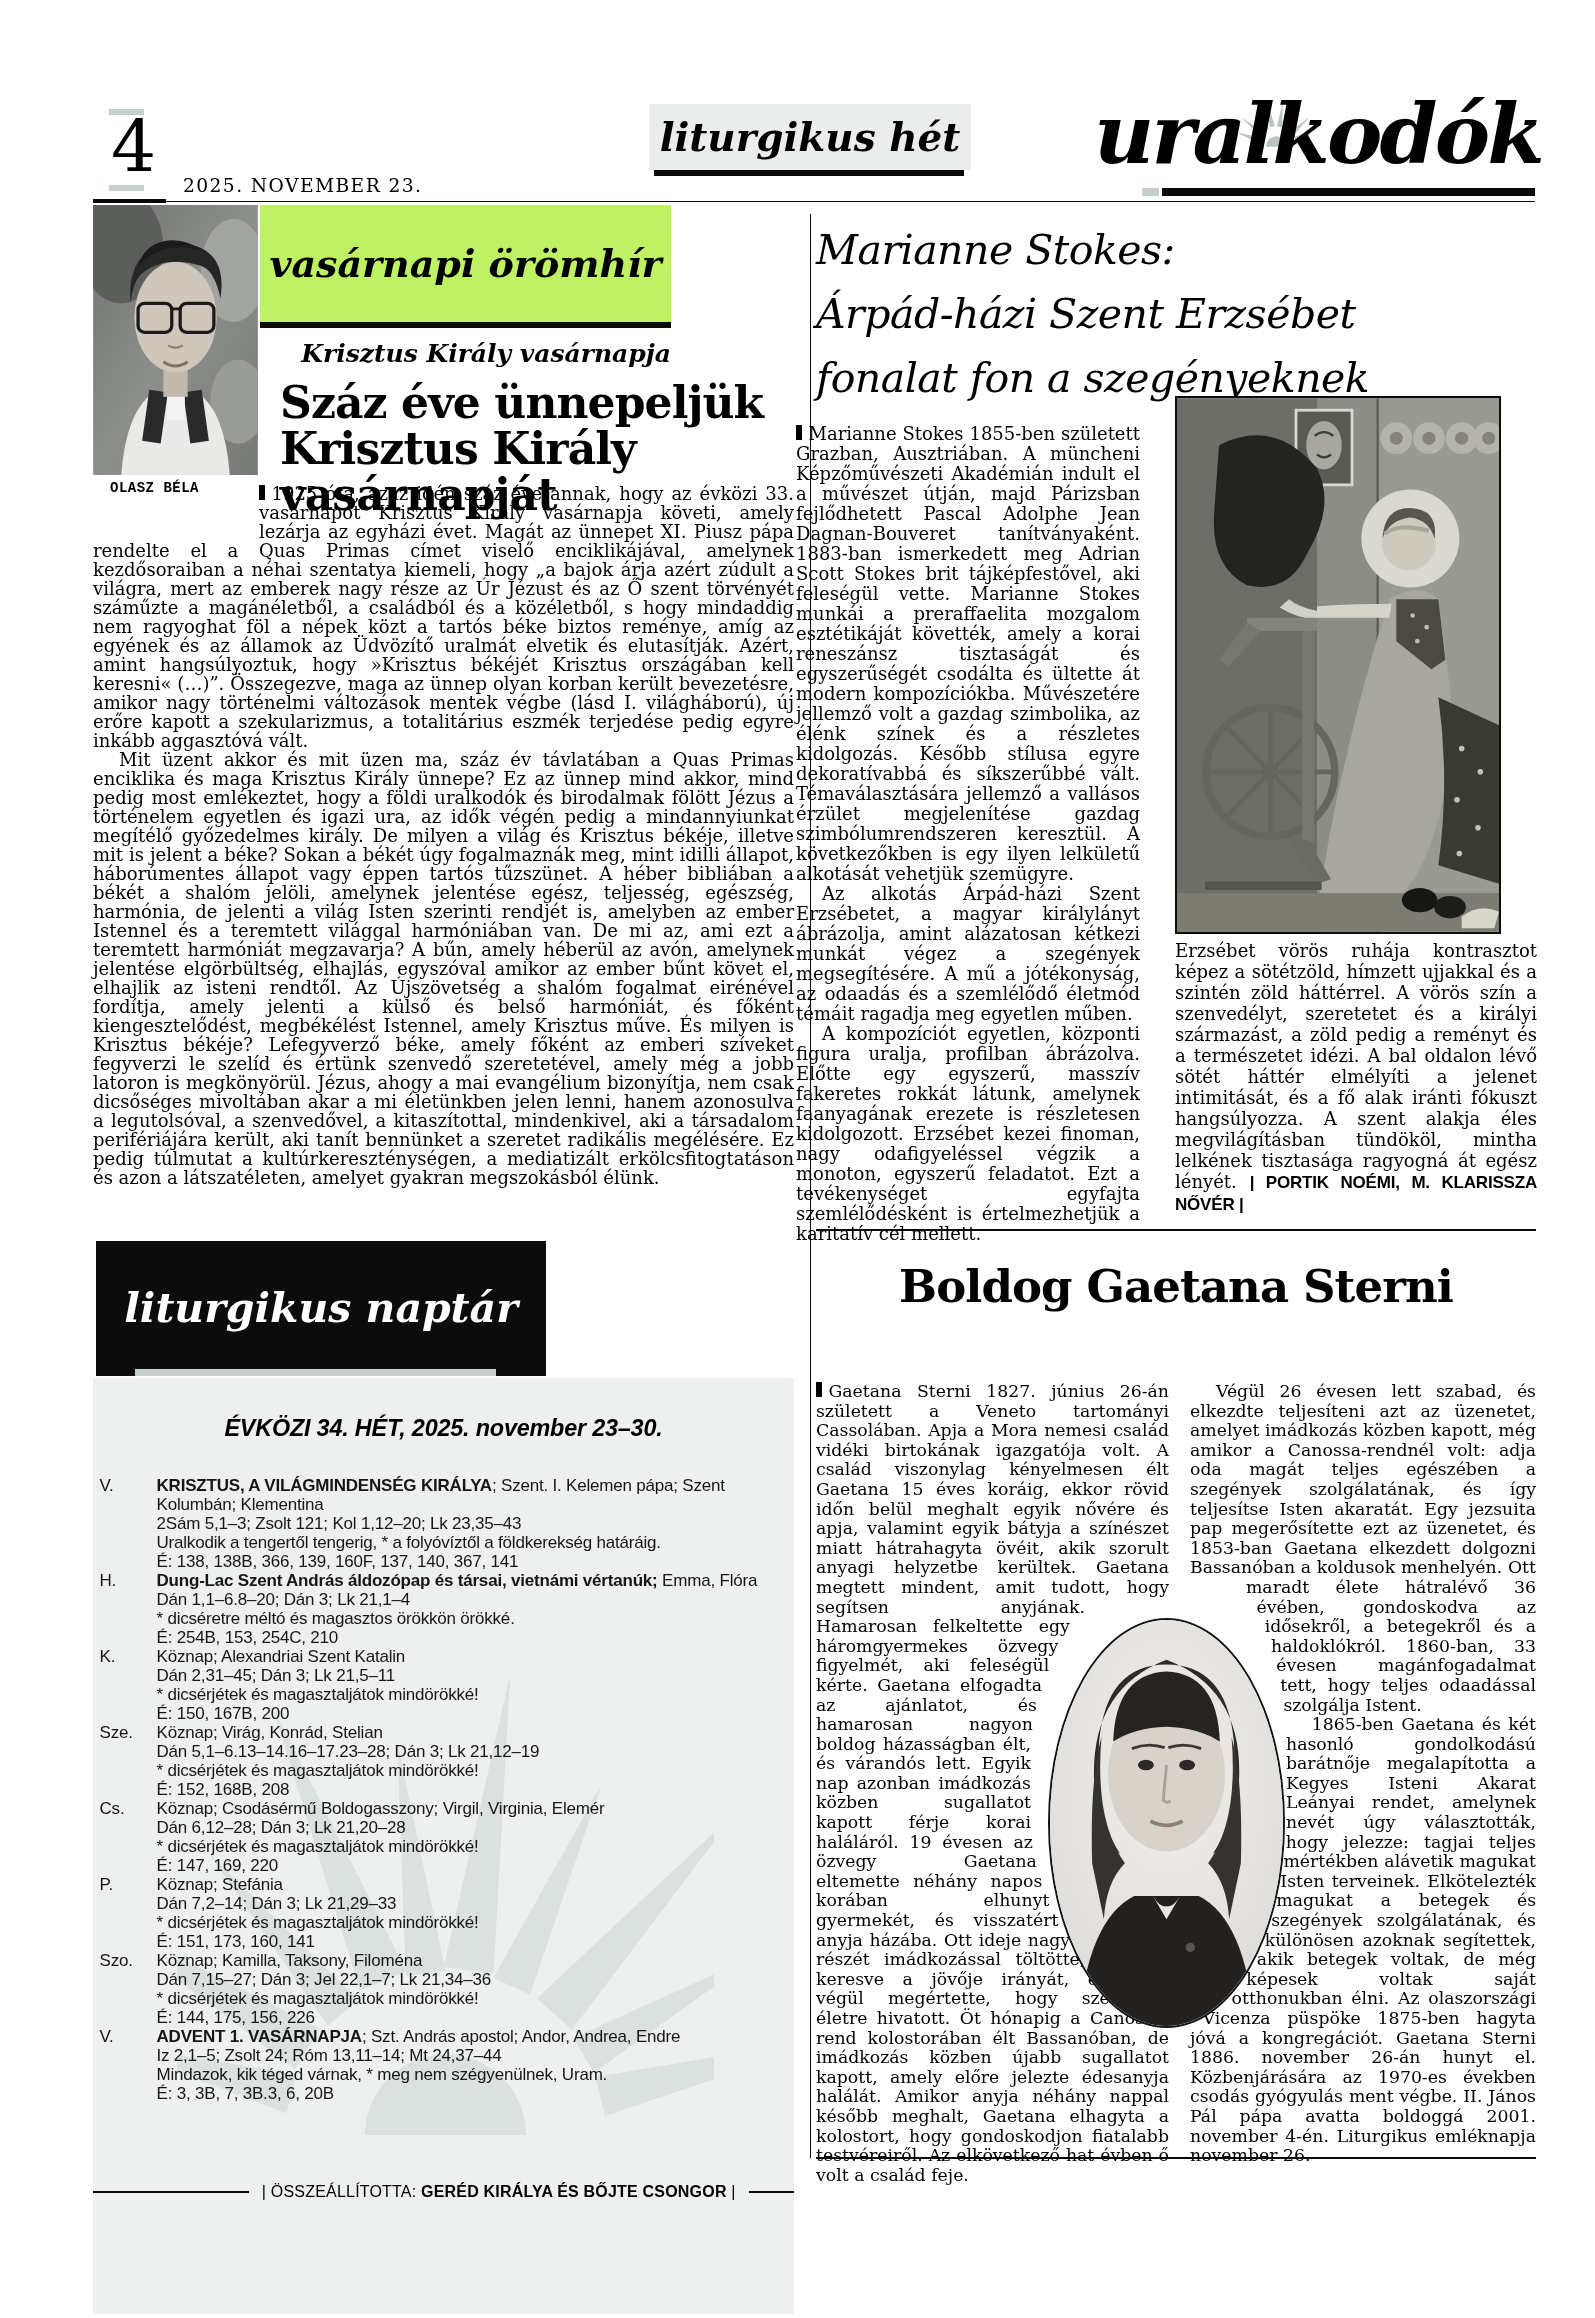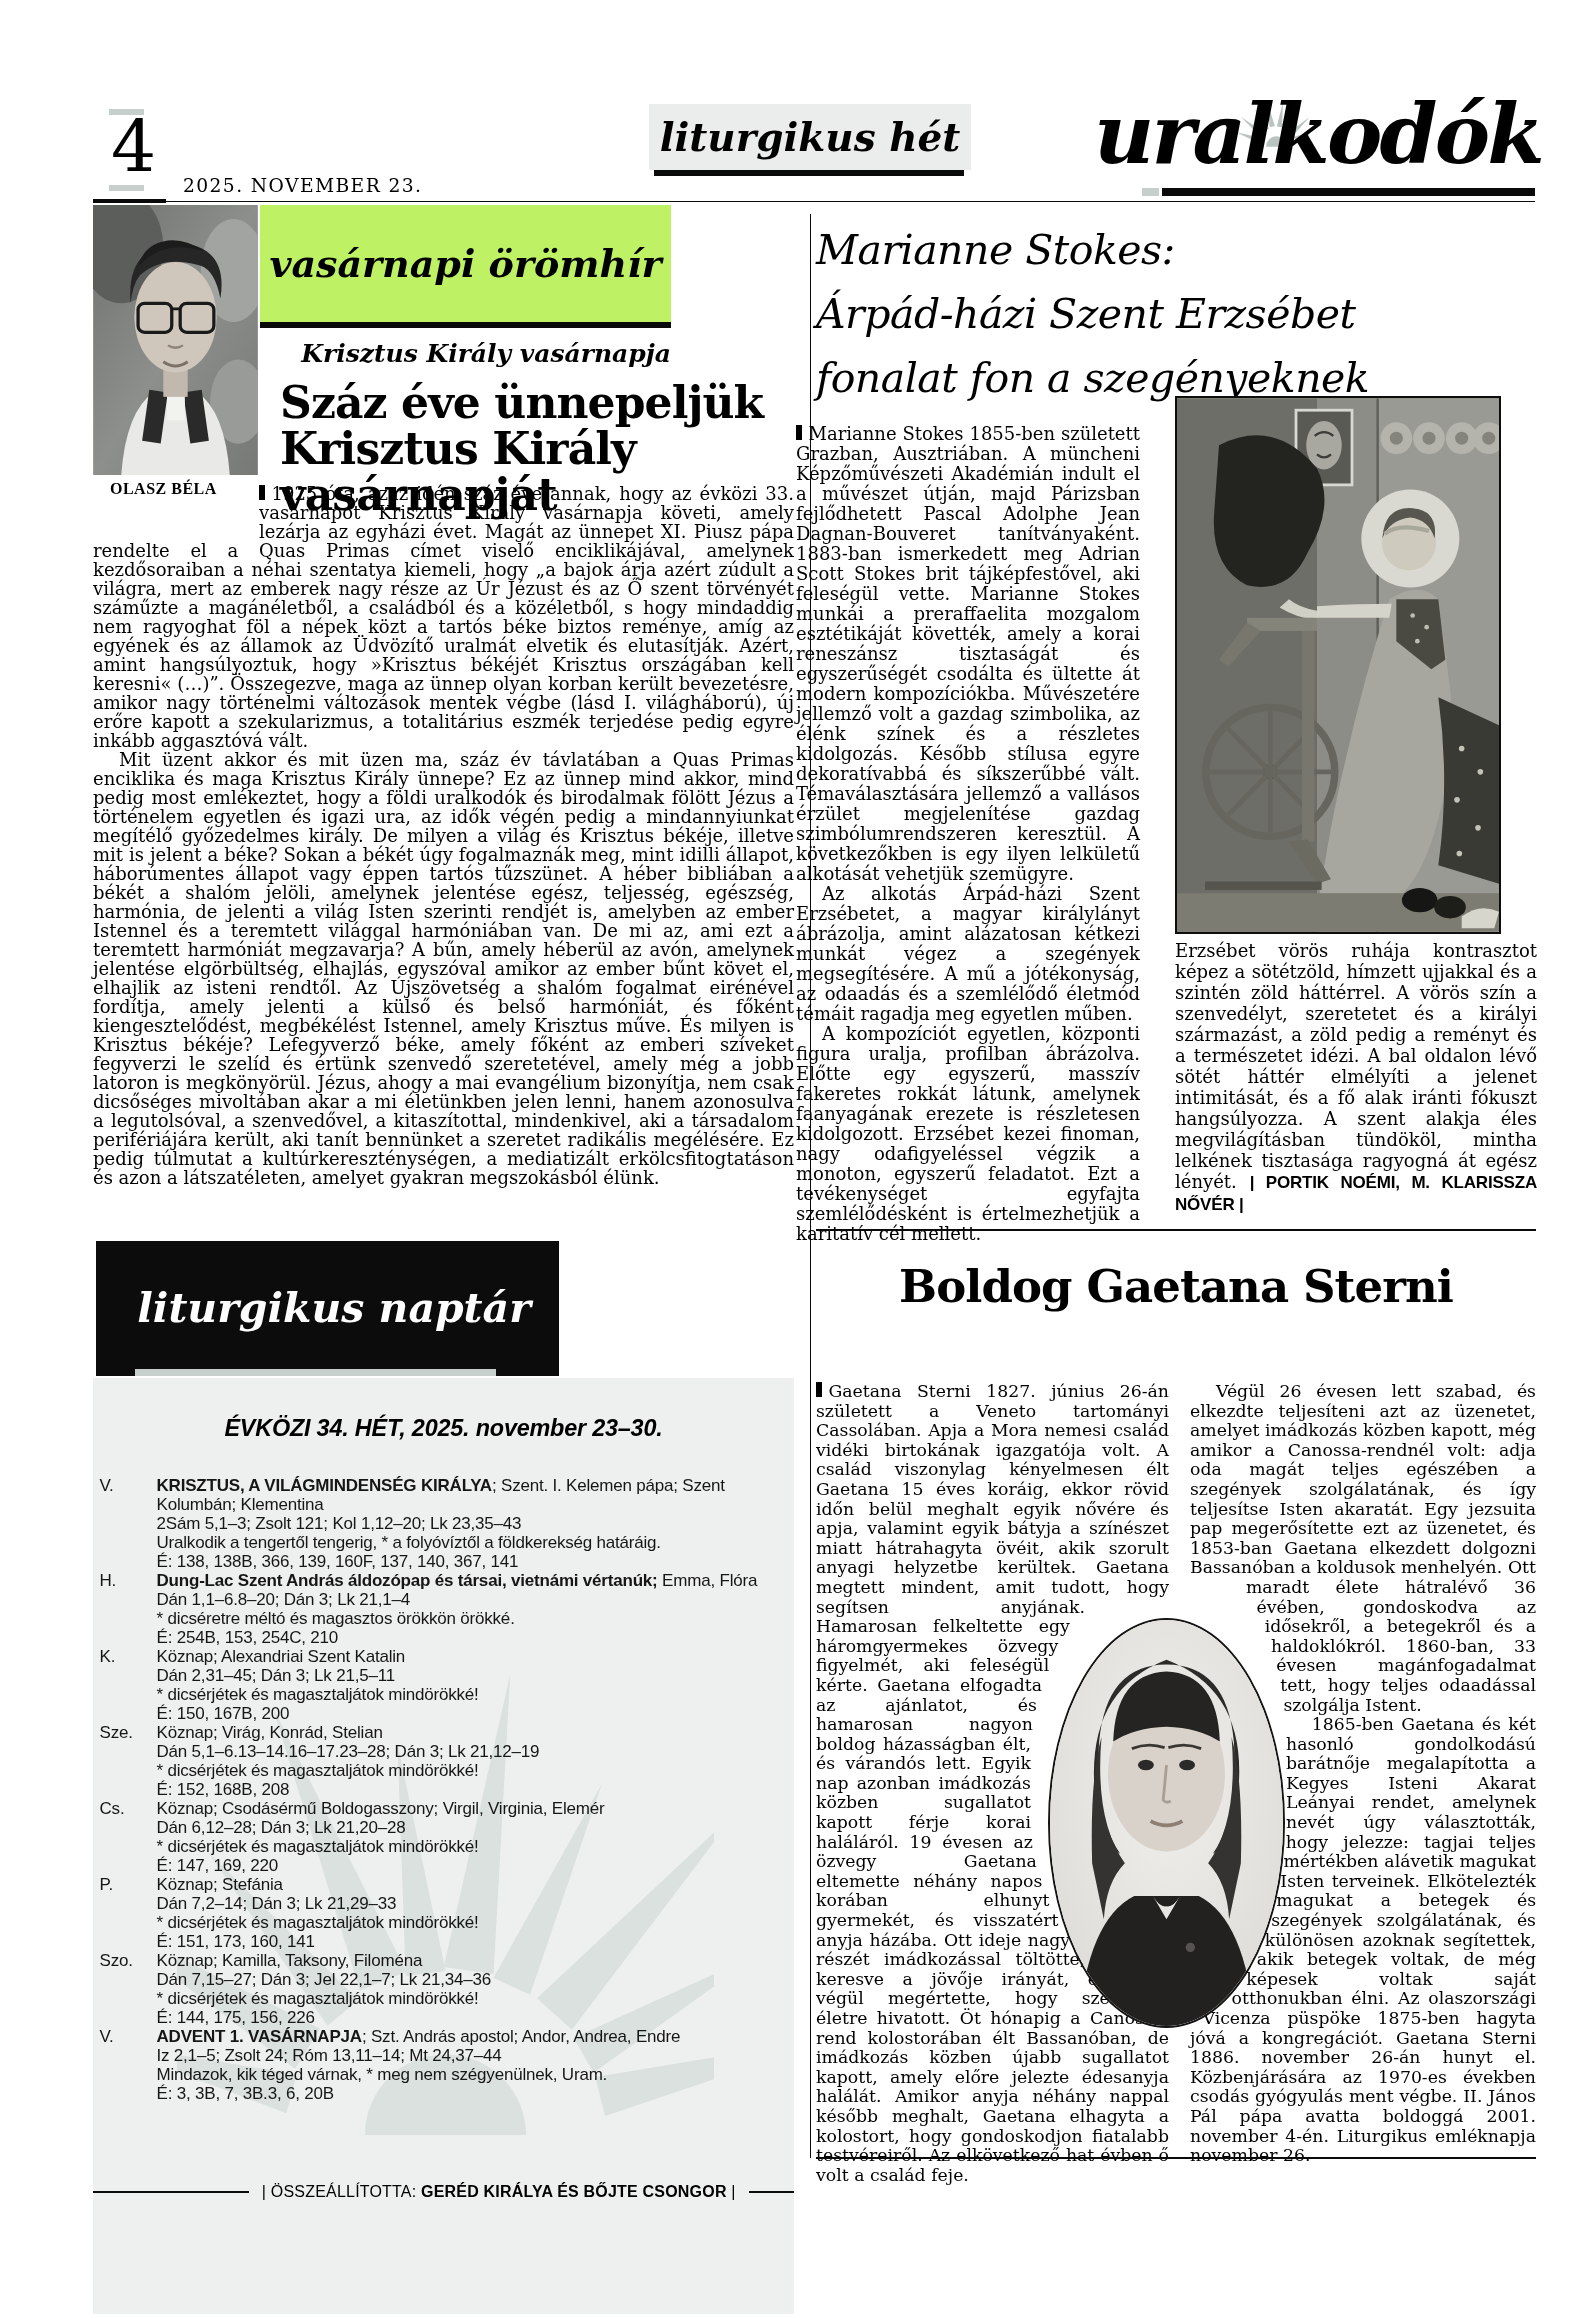--- a/index.html
+++ b/index.html
@@ -24,21 +24,21 @@
   .jtext{text-align:justify;}
   .jtext p{margin:0;}
   .indent{text-indent:26px;}
   .vdiv{background:#0a0a0a;}
 
   
   .kicker-box{background:#bef264;text-align:center;}
   .kicker-box .t{font-size:38px;font-weight:700;font-style:italic;line-height:118px;}
   .subtitle{font-size:25px;font-weight:700;font-style:italic;text-align:right;}
   .headline{font-size:44px;line-height:46px;font-weight:700;letter-spacing:-0.9px;}
-  .photo-caption{font-family:Liberation Serif, serif;font-size:16px;font-weight:700;letter-spacing:0.5px;}
+  .photo-caption{font-family:Liberation Mono, monospace;font-size:14px;font-weight:700;letter-spacing:0.5px;}
   .body-a{font-size:18px;line-height:19px;}
   .intro-spacer{float:left;width:166px;height:39px;}
 
   
   .ms-title{font-size:41px;line-height:64px;font-style:italic;font-weight:400;letter-spacing:-0.5px;}
   .body-ms{font-size:18px;line-height:20px;}
   .body-msr{font-size:18px;line-height:21px;}
   .byline{font-family:"Liberation Sans",sans-serif;font-weight:700;font-size:17px;letter-spacing:-0.2px;}
   .painting-frame{border:2.3px solid #0d0d0d;background:#8b8b86;}
 
@@ -46,21 +46,21 @@
   .st-title{font-size:45px;font-weight:700;letter-spacing:-0.9px;text-align:center;}
   .g-cols{display:flex;gap:21px;}
   .g-col1{width:353px;}
   .g-col2{width:346px;}
   .body-g{font-size:17.3px;line-height:19.6px;}
   .wrapL{float:right;width:138px;height:411px;shape-outside:ellipse(140px 208px at 100% 50%);}
   .wrapR{float:left;width:96px;height:451px;shape-outside:ellipse(98px 227px at 0% 50%);}
   .oval-frame{border-radius:50%;overflow:hidden;border:2.8px solid #141414;z-index:3;}
 
   
-  .cal-kicker-box{background:#0c0c0c;color:#fff;text-align:center;padding-left:13px;}
+  .cal-kicker-box{background:#0c0c0c;color:#fff;text-align:center;}
   .cal-kicker-box .t{font-size:41px;font-weight:700;font-style:italic;line-height:135px;color:#fff;}
   .cal-panel{background:#edf0ef;}
   .cal-head{font-family:"Liberation Sans",sans-serif;font-size:23.4px;font-weight:700;font-style:italic;text-align:center;letter-spacing:-0.2px;}
   .cal-list{font-family:"Liberation Sans",sans-serif;font-size:17px;line-height:19px;letter-spacing:-0.2px;color:#161616;position:relative;z-index:1;}
   .cal-entry{display:flex;}
   .cal-day{flex:0 0 57px;}
   .cal-bodycol{flex:1;}
   .cal-bold{font-weight:700;}
   .watermark{opacity:0.55;z-index:0;}
 

